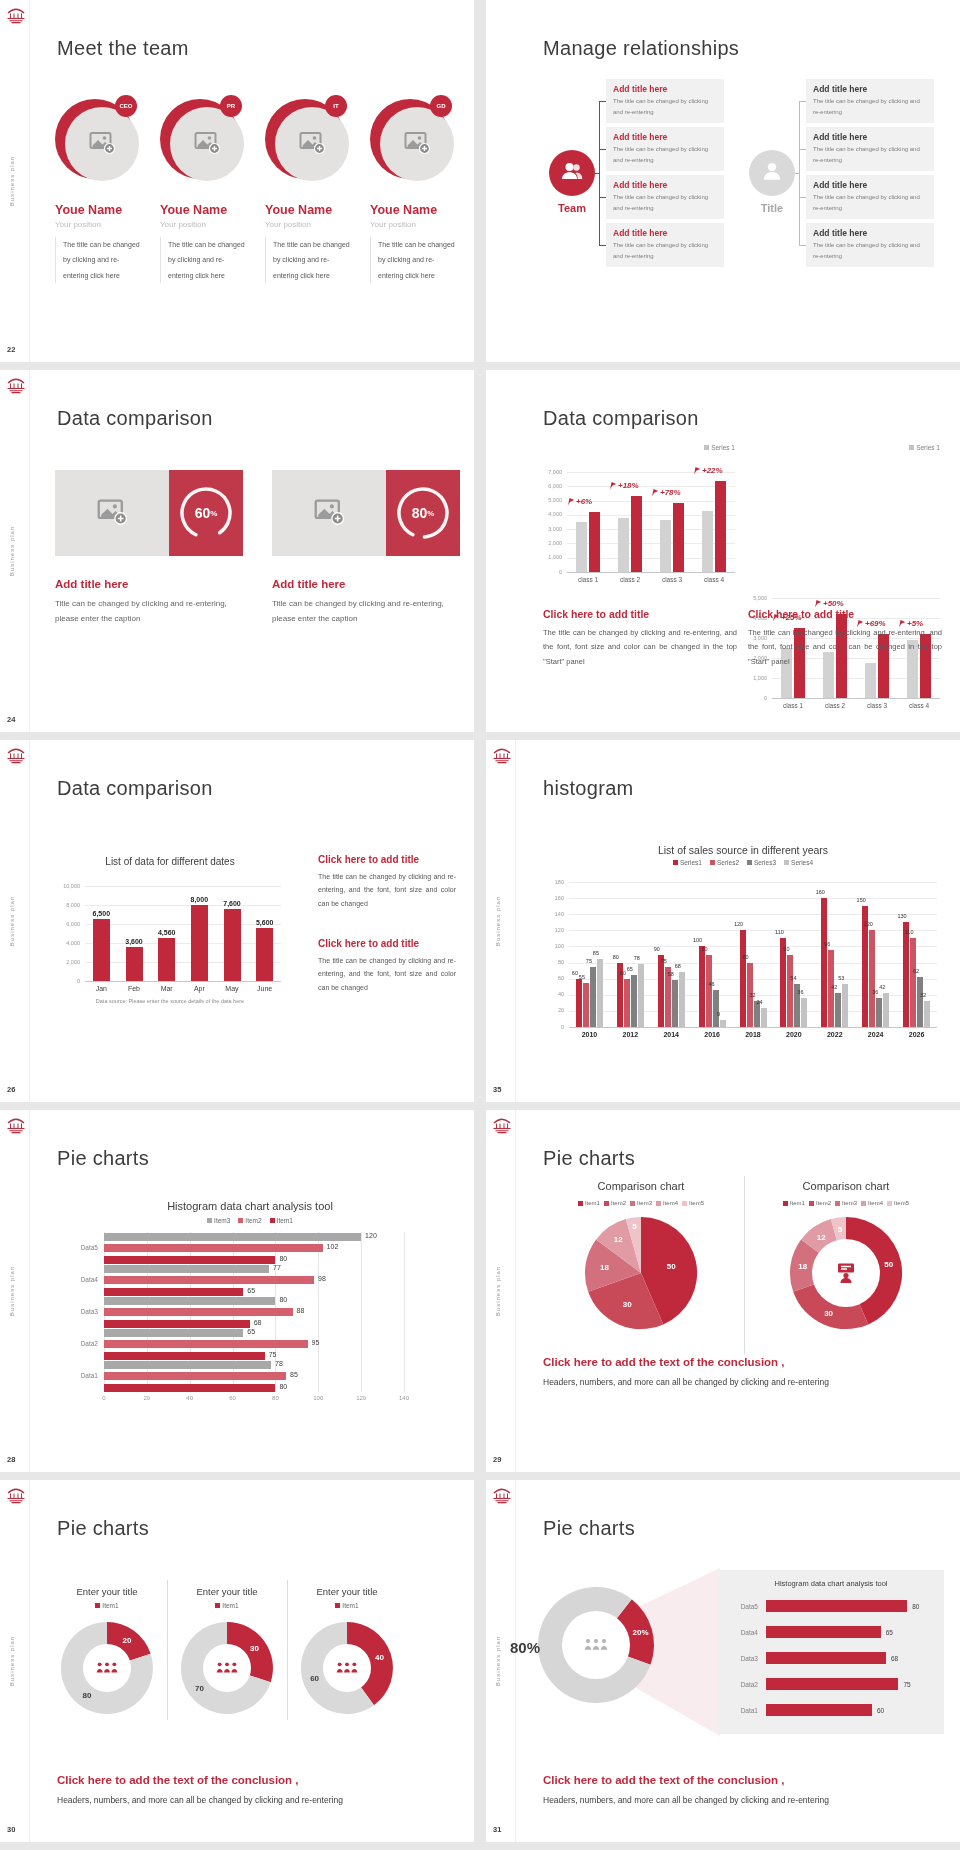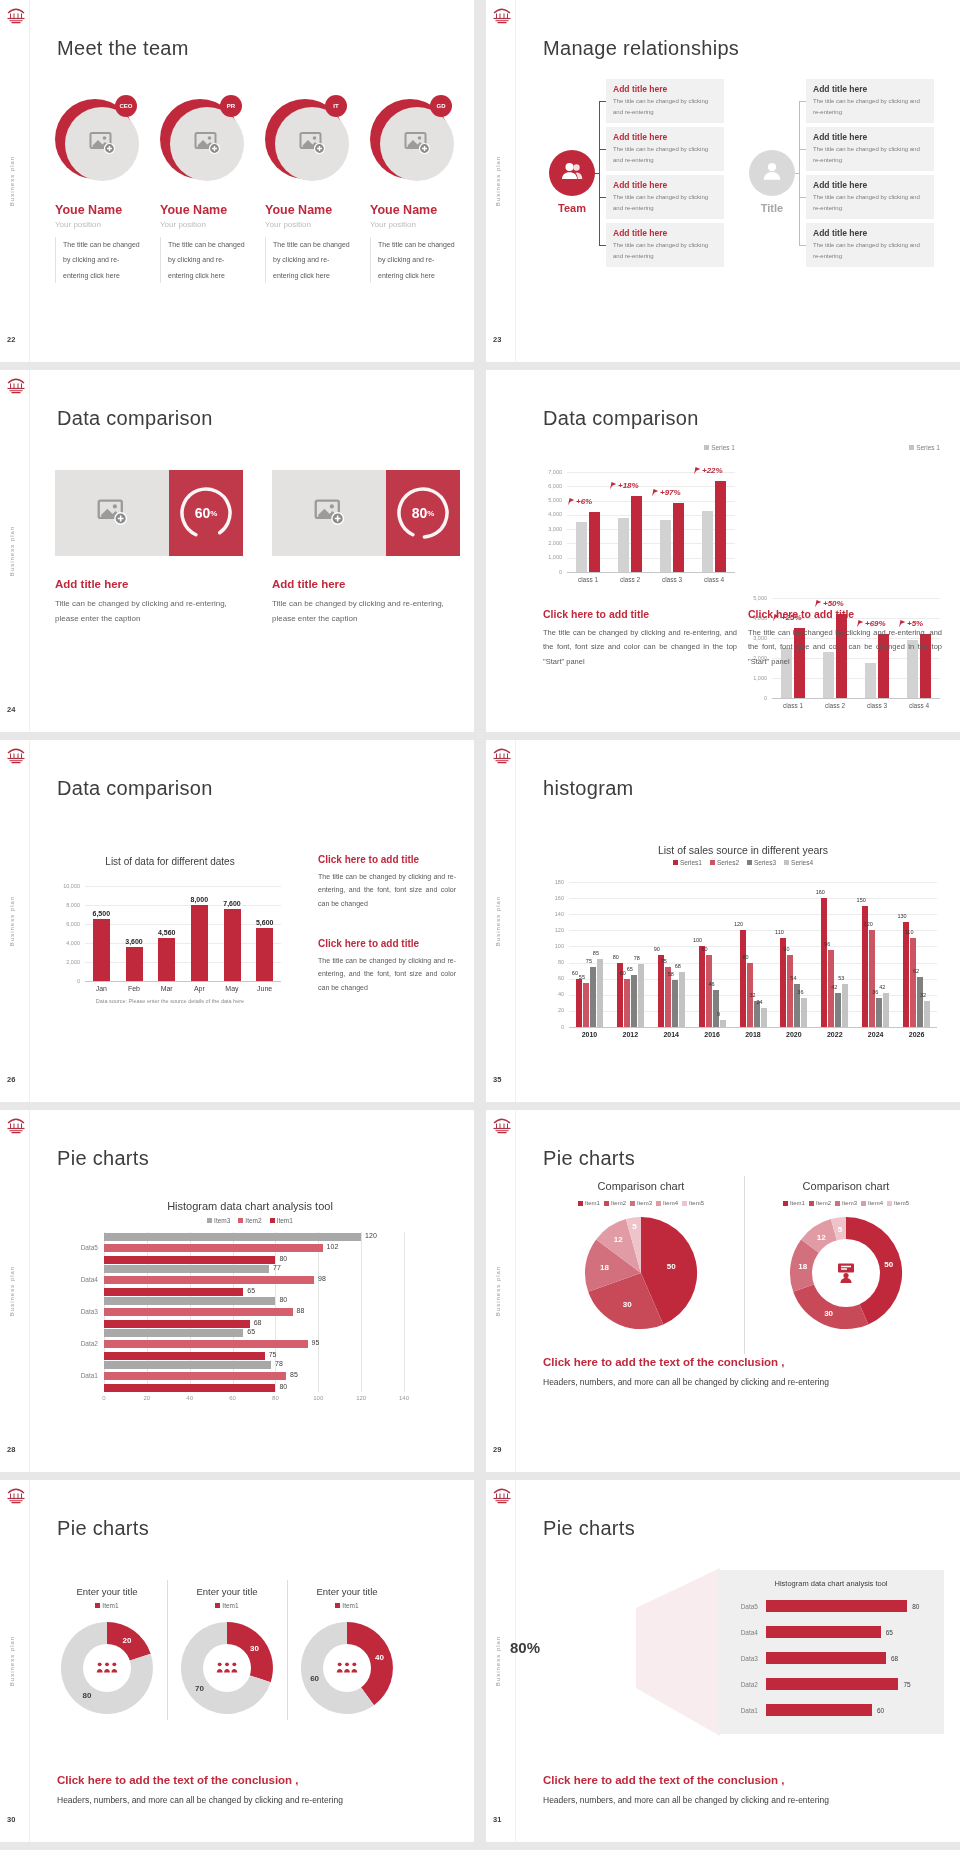--- a/index.html
+++ b/index.html
@@ -1,21 +1,21 @@
 <!DOCTYPE html>
 <html><head>
 <meta charset="utf-8">
 <style>
   html,body{margin:0;padding:0;background:#e7e7e7;font-family:"Liberation Sans",sans-serif;}
   .canvas{width:960px;height:1850px;background:#e7e7e7;display:grid;grid-template-columns:474px 474px;grid-auto-rows:362px;gap:8px 12px;}
   .slide{position:relative;background:#fff;overflow:hidden;}
   .rail{position:absolute;left:0;top:0;bottom:0;width:29px;border-right:1px solid #f0f0f0;}
   .logo{position:absolute;left:5px;top:5px;z-index:3;}
   .rail-text{position:absolute;left:9px;top:50%;transform:translateY(-50%) rotate(180deg);writing-mode:vertical-rl;font-size:6px;color:#9a9a9a;letter-spacing:1px;}
-  .pagenum{position:absolute;left:7px;bottom:18px;font-size:7.5px;font-weight:700;color:#3c3c3c;}
+  .pagenum{position:absolute;left:7px;bottom:8px;font-size:7.5px;font-weight:700;color:#3c3c3c;}
   .stitle{position:absolute;left:57px;top:20px;font-size:20px;font-weight:300;color:#3d3d3d;letter-spacing:.3px;}
   .abs{position:absolute;}
   .ctr{text-align:center;}
   
   .members{position:absolute;left:55px;top:95px;display:flex;gap:20px;}
   .member{width:85px;position:relative;}
   .avatar{position:relative;width:85px;height:92px;}
   .av-red{position:absolute;left:0;top:4px;width:80px;height:80px;border-radius:50%;background:#c0293c;}
   .av-gray{position:absolute;left:10px;top:12px;width:74px;height:74px;border-radius:50%;background:#e4e2e1;display:flex;align-items:center;justify-content:center;}
   .badge{position:absolute;left:60px;top:0;width:22px;height:22px;border-radius:50%;background:#c0293c;color:#fff;font-size:6px;font-weight:700;display:flex;align-items:center;justify-content:center;z-index:2;}
@@ -158,30 +158,20 @@
             <div class="badge">GD</div>
           </div>
         <div class="m-name">Youe Name</div>
         <div class="m-pos">Your position</div>
         <div class="m-desc">The title can be changed by clicking and re-entering click here</div>
       </div>
     </div>
   </section>
 
   <section class="slide">
-    <div class="rail">
-      <span class="logo"><svg width="22" viewBox="0 0 22 19">
-            <path d="M3 8Q11 .5 19 8" fill="none" stroke="#ad3344" stroke-width="1.3"></path>
-            <path d="M5.5 8.5v4.5M9 8.5v4.5M13 8.5v4.5M16.5 8.5v4.5" stroke="#ad3344" stroke-width="1"></path>
-            <path d="M2.5 13.5h17" stroke="#ad3344" stroke-width="1.2"></path>
-            <path d="M4.5 15.7h13M6.5 17.6h9" stroke="#c0293c" stroke-width="1.1"></path>
-          </svg></span>
-      <div class="rail-text">Business plan</div>
-      <div class="pagenum">23</div>
-    </div>
     <h2 class="stitle">Manage relationships</h2>
     <div class="circle" style="left:63px;top:150px;width:46px;height:46px;background:#c0293c;">
         <span><svg width="24" viewBox="0 0 24 22">
             <circle cx="9.5" cy="7" r="4" fill="#fff"></circle>
             <path d="M2 19c0-4.2 3.3-6.8 7.5-6.8S17 14.8 17 19z" fill="#fff"></path>
             <circle cx="16.5" cy="7.5" r="3.2" fill="#fff" opacity=".85"></circle>
             <path d="M17.5 12.6c2.8.5 4.8 2.7 4.8 6.4h-4.6c0-2.6-.8-4.8-2.4-6z" fill="#fff" opacity=".85"></path>
           </svg></span>
       </div>
     <div class="c-label" style="left:63px;top:202px;width:46px;color:#c0293c;">Team</div>
@@ -336,21 +326,21 @@
           </svg>
           <span>+18%</span>
         </div>
         <div class="xlab" style="left: 66px; top: 120px; width: 42px;">class 2</div>
         <div style="position: absolute; left: 117px; top: 63.9px; width: 11px; height: 52.1px; background: rgb(210, 210, 210);"></div>
         <div style="position: absolute; left: 130px; top: 47.4px; width: 11px; height: 68.6px; background: rgb(192, 41, 60);"></div>
         <div class="growth" style="left: 108px; top: 32.4286px;">
           <svg width="8" height="9" viewBox="0 0 9 10">
             <path d="M1.2 9.5 2.8 1 8.2 3.2 3.6 5.2 Z" fill="#c0293c"></path>
           </svg>
-          <span>+97%</span>
+          <span>+78%</span>
         </div>
         <div class="xlab" style="left: 108px; top: 120px; width: 42px;">class 3</div>
         <div style="position: absolute; left: 159px; top: 55.3px; width: 11px; height: 60.7px; background: rgb(210, 210, 210);"></div>
         <div style="position: absolute; left: 172px; top: 24.6px; width: 11px; height: 91.4px; background: rgb(192, 41, 60);"></div>
         <div class="growth" style="left: 150px; top: 9.57143px;">
           <svg width="8" height="9" viewBox="0 0 9 10">
             <path d="M1.2 9.5 2.8 1 8.2 3.2 3.6 5.2 Z" fill="#c0293c"></path>
           </svg>
           <span>+22%</span>
         </div>
@@ -869,20 +859,33 @@
             <path d="M2.5 13.5h17" stroke="#ad3344" stroke-width="1.2"></path>
             <path d="M4.5 15.7h13M6.5 17.6h9" stroke="#c0293c" stroke-width="1.1"></path>
           </svg></span>
       <div class="rail-text">Business plan</div>
       <div class="pagenum">31</div>
     </div>
     <h2 class="stitle">Pie charts</h2>
     <svg class="abs" style="left:150px;top:88px;" width="84" height="168">
         <polygon points="0,40 84,0 84,168 0,120" fill="#f6e7ea" opacity="0.8"></polygon>
       </svg>
+    <div id="p31" class="pie-host" style="left:48px;top:103px;width:124px;height:124px;"><svg width="124" height="124" viewBox="0 0 124 124">
+          <path d="M62 62 L97.7 16.3 A58 58 0 0 1 116.5 81.8 Z" fill="#c0293c"></path>
+          <path d="M62 62 L116.5 81.8 A58 58 0 1 1 97.7 16.3 Z" fill="#d6d6d6"></path>
+          <circle cx="62" cy="62" r="34" fill="#fff"></circle>
+          <text x="106.6" y="51.8" fill="#fff" font-size="8" font-weight="700" text-anchor="middle">20%</text>
+        </svg><div class="pie-icon" style="color: rgb(179, 179, 179);"><svg width="24" viewBox="0 0 30 16" fill="currentColor">
+            <circle cx="5" cy="3" r="2.6"></circle>
+            <path d="M1 14c0-3 1.8-4.8 4-4.8S9 11 9 14z"></path>
+            <circle cx="15" cy="3" r="2.6"></circle>
+            <path d="M11 14c0-3 1.8-4.8 4-4.8s4 1.8 4 4.8z"></path>
+            <circle cx="25" cy="3" r="2.6"></circle>
+            <path d="M21 14c0-3 1.8-4.8 4-4.8s4 1.8 4 4.8z"></path>
+          </svg></div></div>
     <div class="abs" style="left:24px;top:159px;font-size:15px;font-weight:700;color:#3d3d3d;">80%</div>
     <div class="panel" style="left:232px;top:90px;width:226px;height:164px;">
       <div class="panel-title" style="top:9px;">Histogram data chart analysis tool</div>
       <div id="p31bars">
           <div class="p-lab" style="left: 8px; top: 33px; width: 32px;">Data5</div>
           <div class="p-bar" style="left: 48px; top: 30px; width: 141.2px;"></div>
           <div class="p-val" style="left: 194.2px; top: 33px;">80</div>
           <div class="p-lab" style="left: 8px; top: 59px; width: 32px;">Data4</div>
           <div class="p-bar" style="left: 48px; top: 56px; width: 114.7px;"></div>
           <div class="p-val" style="left: 167.7px; top: 59px;">65</div>

